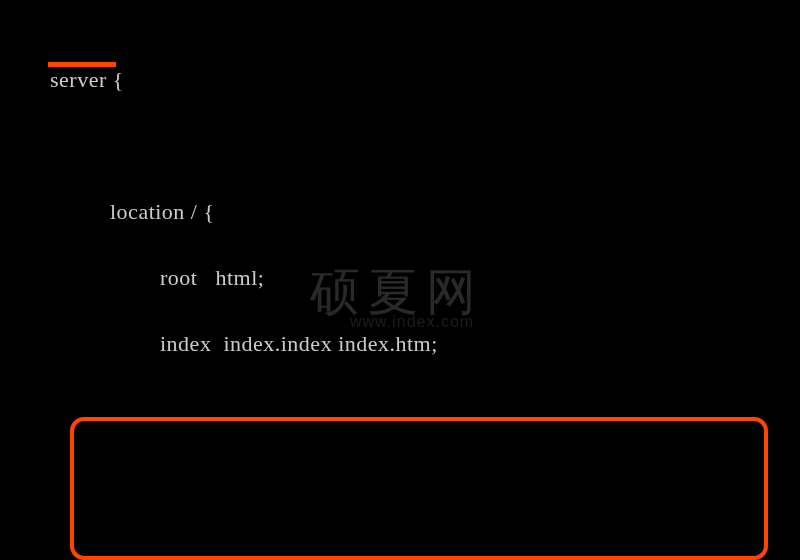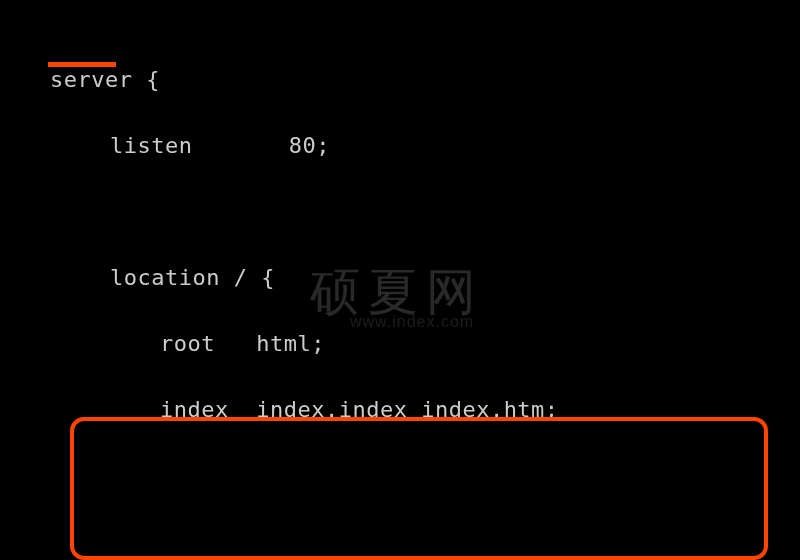--- a/index.html
+++ b/index.html
@@ -54,31 +54,30 @@
     .watermark-url {
       position: absolute;
       top: 310px;
       left: 350px;
       font-size: 16px;
       color: rgba(128,128,128,0.22);
       font-family: sans-serif;
       letter-spacing: 1px;
       pointer-events: none;
     }
-    .line { display: block; }
+    .line { display: block; font-family: Liberation Serif, serif; }
     .i1 { padding-left: 0; }
     .i2 { padding-left: 60px; }
     .i3 { padding-left: 110px; }
   </style>
 </head>
 <body>
 
 <div class="code-container">
 <span class="line i1">server {</span>
-<span class="line i2">listen       80;</span>
 <span class="line"></span>
 <span class="line"></span>
 <span class="line i2">location / {</span>
 <span class="line i3">root   html;</span>
 <span class="line i3">index  index.index index.htm;</span>
 
 <span class="line"></span>
 <span class="line"></span>
 
 

